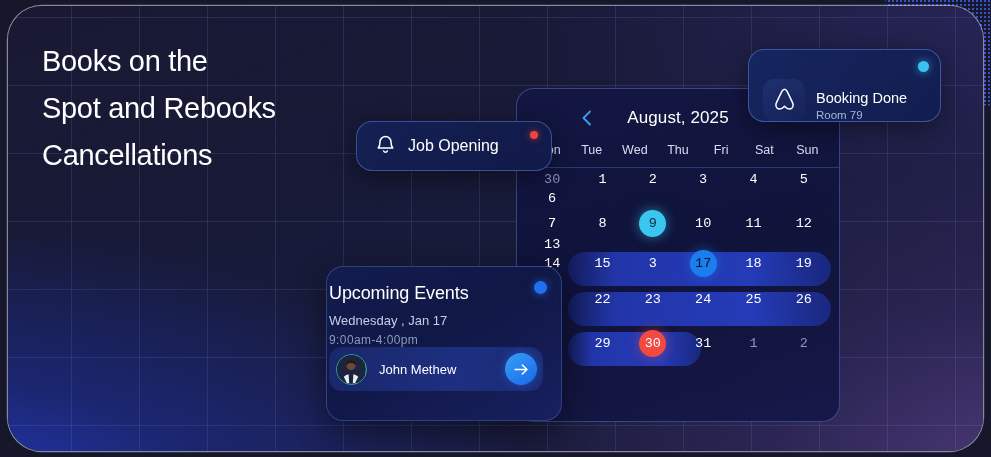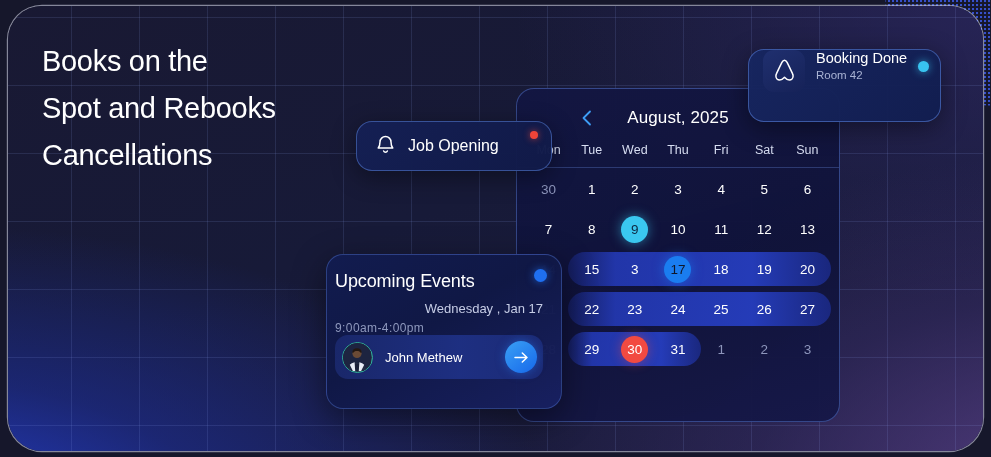--- a/index.html
+++ b/index.html
@@ -103,25 +103,26 @@
     border-bottom: 1px solid rgba(110,145,235,.30);
   }
   #cal-dow div {
     text-align: center;
     color: #d8def2;
     font-size: 12.5px;
   }
 
   .cal-row {
     position: relative;
-    display: grid; grid-template-columns: repeat(7, 1fr);
+    display: grid; grid-template-columns: repeat(6, 1fr);
     padding: 0 10px;
     height: 38px;
     align-items: center;
     margin-top: 2px;
+    font-family: Liberation Mono, monospace;
   }
   .cal-row .band {
     position: absolute;
     top: 2px; bottom: 2px;
     border-radius: 19px;
     background: linear-gradient(90deg, rgba(30,52,170,.30) 0%, rgba(38,62,196,.80) 18%, rgba(40,66,205,.85) 70%, rgba(32,54,178,.55) 100%);
     pointer-events: none;
   }
   .cal-cell {
     position: relative;
@@ -144,21 +145,21 @@
   
   .chip {
     position: absolute;
     border-radius: 16px;
     z-index: 7;
   }
 
   #booking-card {
     left: 740px; top: 43px;
     width: 193px; height: 73px;
-    display: flex; align-items: flex-start; gap: 11px;
+    display: flex; align-items: flex-end; gap: 11px;
     padding: 0 14px;
     background: linear-gradient(135deg, rgba(23,38,96,.98) 0%, rgba(18,30,80,.98) 100%);
     border: 1px solid rgba(96,140,235,.50);
     box-shadow: 0 6px 26px rgba(0,0,0,.42);
   }
   #booking-logo {
     width: 42px; height: 42px; border-radius: 11px;
     background: linear-gradient(150deg, rgba(32,48,112,.95), rgba(22,34,88,.95));
     display: flex; align-items: center; justify-content: center;
     flex: 0 0 auto;
@@ -176,30 +177,30 @@
     display: flex; align-items: center; gap: 12px;
     padding: 0 18px;
     background: linear-gradient(135deg, rgba(21,32,84,.98) 0%, rgba(17,26,72,.98) 100%);
     border: 1px solid rgba(96,140,235,.48);
     box-shadow: 0 6px 24px rgba(0,0,0,.40);
   }
   #job-label { color: #fff; font-size: 16px; }
   #job-dot { right: 13px; top: 9px; width: 8px; height: 8px; background: #f04438; box-shadow: 0 0 7px rgba(240,68,56,.7); }
 
   #events-card {
-    left: 318px; top: 248px;
+    left: 318px; top: 260px;
     width: 236px; height: 155px;
     border-radius: 17px;
-    padding: 16px 18px 0 8px;
+    padding: 16px 18px 0 2px;
     background: linear-gradient(150deg, rgba(18,28,80,.99) 0%, rgba(16,24,70,.99) 45%, rgba(24,32,96,.99) 100%);
     border: 1px solid rgba(90,130,225,.38);
     box-shadow: 0 10px 34px rgba(0,0,0,.45);
   }
   #events-title { color: #fff; font-size: 18px; font-weight: 500; letter-spacing: -.1px; }
-  #events-date  { color: #c6cde6; font-size: 13px; margin-top: 9px; text-align: right; }
+  #events-date  { color: #c6cde6; font-size: 13px; margin-top: 9px; }
   #events-time  { color: #8e98bd; font-size: 12px; margin-top: 5px; letter-spacing: .4px; }
   #events-dot   { right: 14px; top: 14px; width: 13px; height: 13px; background: #1f6ff0; box-shadow: 0 0 9px rgba(31,111,240,.7); }
 
   #attendee-row {
     height: 44px;
     border-radius: 13px;
     background: linear-gradient(90deg, rgba(26,40,108,.95) 0%, rgba(30,48,132,.95) 60%, rgba(28,44,120,.95) 100%);
     display: flex; align-items: center; gap: 12px;
     padding: 0 6px 0 7px;
     cursor: pointer;
@@ -308,21 +309,21 @@
     </div>
 
     <div id="booking-card" class="chip">
       <span id="booking-logo">
         <svg width="25" height="26" viewBox="0 0 25 26" fill="none">
           <path d="M12.5 2.3c1.1 0 1.9.7 2.6 2.1 1.4 2.8 3.9 8 5.3 11 .5 1 .7 1.9.7 2.7 0 2.3-1.7 4-3.8 4-1.5 0-2.9-.8-4.8-2.9-1.9 2.1-3.3 2.9-4.8 2.9-2.1 0-3.8-1.7-3.8-4 0-.8.2-1.7.7-2.7 1.4-3 3.9-8.2 5.3-11 .7-1.4 1.5-2.1 2.6-2.1z" stroke="#ffffff" stroke-width="1.5" stroke-linejoin="round"></path>
         </svg>
       </span>
       <span>
         <div id="booking-title">Booking Done</div>
-        <div id="booking-sub">Room 42</div>
+        <div id="booking-sub">Room 79</div>
       </span>
       <span id="booking-dot" class="dot"></span>
     </div>
 
     <div id="job-chip" class="chip">
       <span>
         <svg width="21" height="22" viewBox="0 0 21 22" fill="none">
           <path d="M5 9a5.5 5.5 0 0 1 11 0c0 4 1.3 5.4 1.8 6H3.2C3.7 14.4 5 13 5 9z" stroke="#ffffff" stroke-width="1.5" stroke-linejoin="round"></path>
           <path d="M8.6 18a2.1 2.1 0 0 0 3.8 0" stroke="#ffffff" stroke-width="1.5" stroke-linecap="round"></path>
         </svg>

